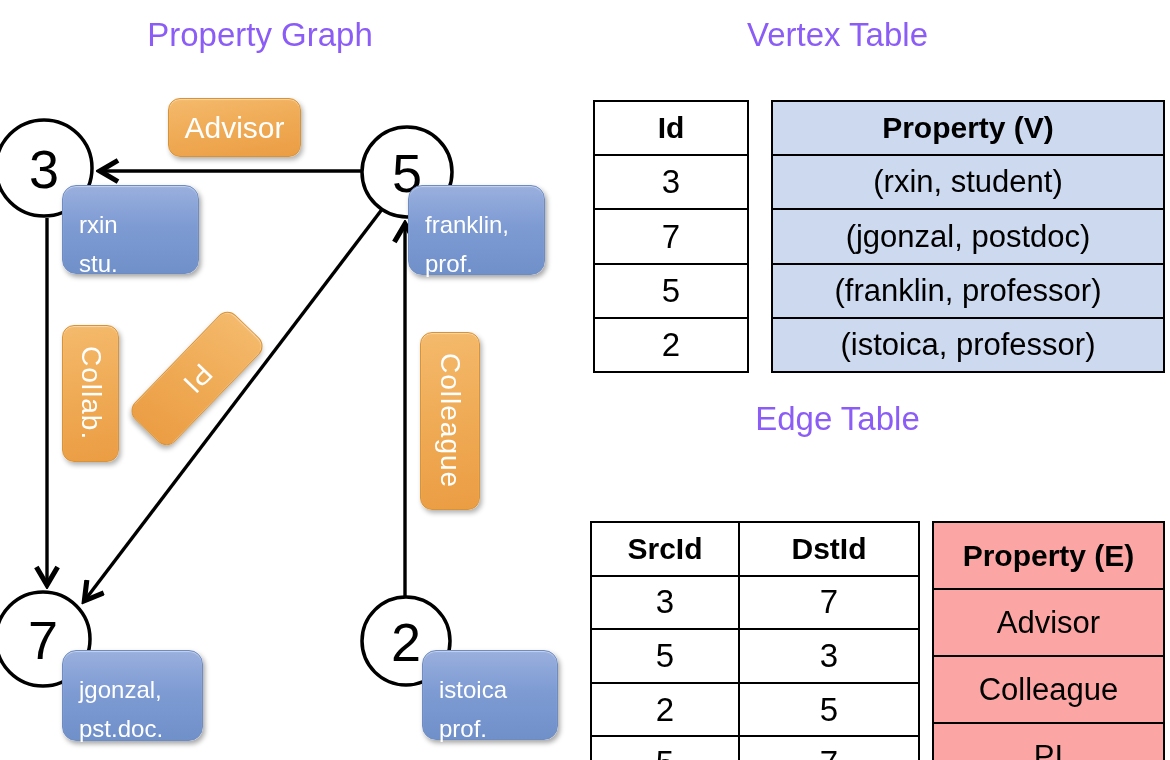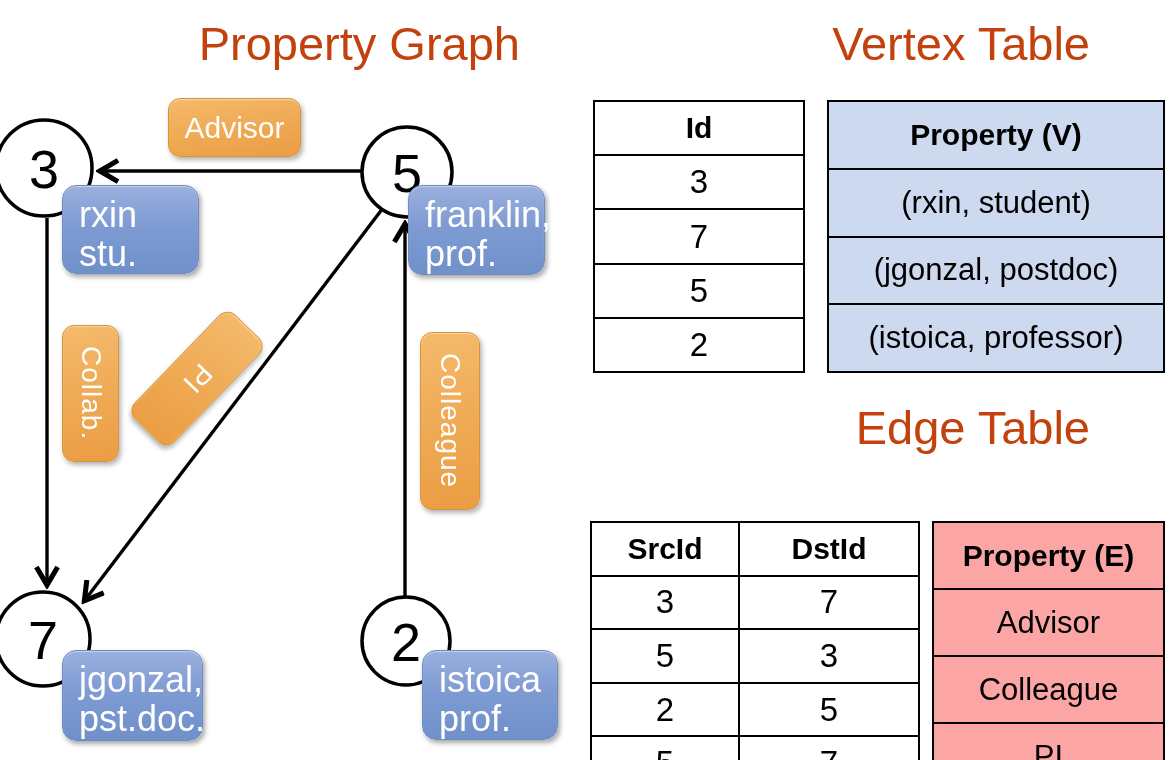--- a/index.html
+++ b/index.html
@@ -10,25 +10,25 @@
     position: relative;
     width: 1170px;
     height: 760px;
     overflow: hidden;
     background: #fff;
   }
 
   
   .big-title {
     position: absolute;
-    text-align: right;
-    font-size: 47px;
+    text-align: center;
+    font-size: 33px;
     font-weight: 400;
     letter-spacing: 0px;
-    color: #c2410c;
+    color: #8b5cf6;
     white-space: nowrap;
   }
   #pg-title   { left: 0px;   top: 16px;  width: 520px; }
   #vt-title   { left: 585px; top: 16px;  width: 505px; }
   #et-title   { left: 585px; top: 400px; width: 505px; }
 
   
   svg.graph-canvas { position: absolute; left: 0; top: 0; }
 
   .node-num {
@@ -42,23 +42,23 @@
   }
 
   
   .vbox {
     position: absolute;
     border-radius: 14px;
     background: linear-gradient(180deg, #9ab0de 0%, #7e9bd3 45%, #7090ca 100%);
     border: 1px solid #6e8cc2;
     box-shadow: 2px 3px 5px rgba(0,0,0,0.35), inset 0 1px 1px rgba(255,255,255,0.45);
     color: #fff;
-    font-size: 36px;
+    font-size: 24px;
     line-height: 39px;
-    padding: 9px 8px 6px 16px;
+    padding: 19px 8px 6px 16px;
   }
 
   
   .epill {
     position: absolute;
     border-radius: 12px;
     background: linear-gradient(170deg, #f4ba6c 0%, #efa953 55%, #eb9d43 100%);
     border: 1px solid #da9334;
     box-shadow: 2px 3px 5px rgba(0,0,0,0.3), inset 0 1px 1px rgba(255,255,255,0.45);
     color: #fff;
@@ -94,21 +94,21 @@
     flex: 1;
     display: flex;
     align-items: center;
     justify-content: center;
     border-top: 2px solid #000;
     font-size: 33px;
   }
   .trow:first-child { border-top: none; }
   .trow.hdr { font-size: 30px; font-weight: 700; }
 
-  #vt-id-col   { width: 212px; }
+  #vt-id-col   { width: 156px; }
   #vt-prop-col { flex: 1; margin-left: 16px; }
   #vt-prop-col .trow { background: #cdd9ee; font-size: 31px; }
   #vt-prop-col .trow.hdr { font-size: 30px; }
 
   #et-ids-col { width: 330px; }
   #et-ids-col .trow { padding: 0; }
   .idpair { display: flex; width: 100%; height: 100%; }
   .idcell {
     display: flex; align-items: center; justify-content: center;
     height: 100%;
@@ -184,20 +184,21 @@
       <div class="trow hdr">Id</div>
       <div class="trow">3</div>
       <div class="trow">7</div>
       <div class="trow">5</div>
       <div class="trow">2</div>
     </div>
     <div class="tcol" id="vt-prop-col">
       <div class="trow hdr">Property (V)</div>
       <div class="trow">(rxin, student)</div>
       <div class="trow">(jgonzal, postdoc)</div>
+      <div class="trow">(franklin, professor)</div>
       <div class="trow">(istoica, professor)</div>
     </div>
   </div>
 
   <div class="tbl-wrap" id="edge-table">
     <div class="tcol" id="et-ids-col">
       <div class="trow hdr">
         <div class="idpair">
           <div class="idcell src">SrcId</div>
           <div class="idcell dst">DstId</div>

